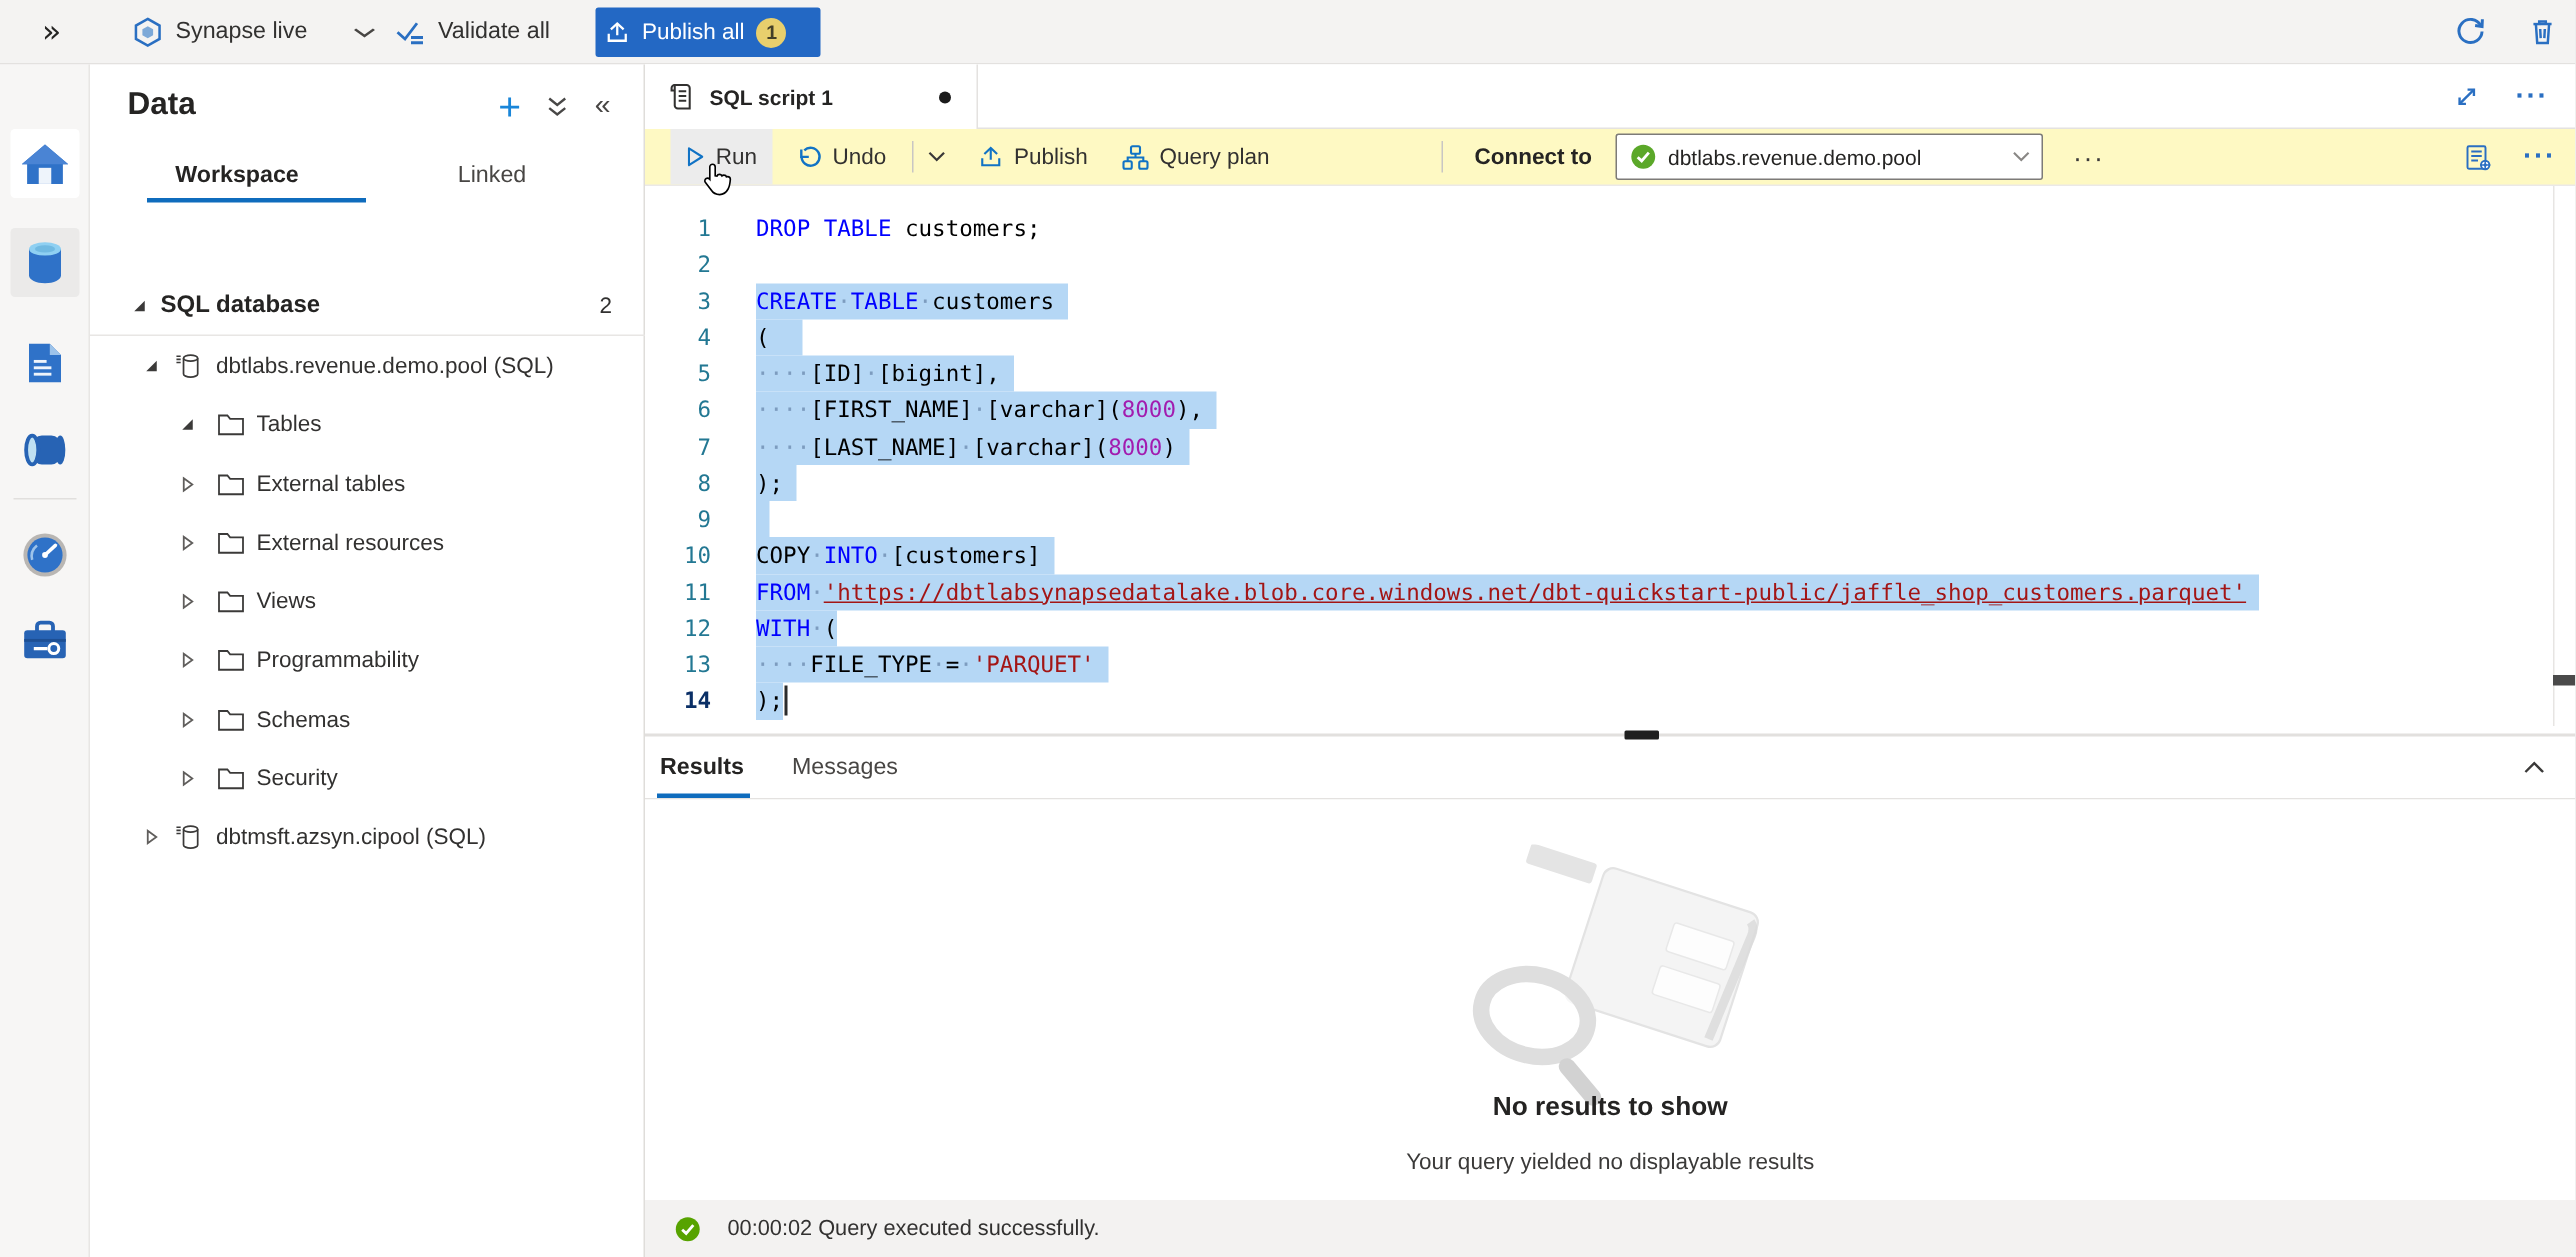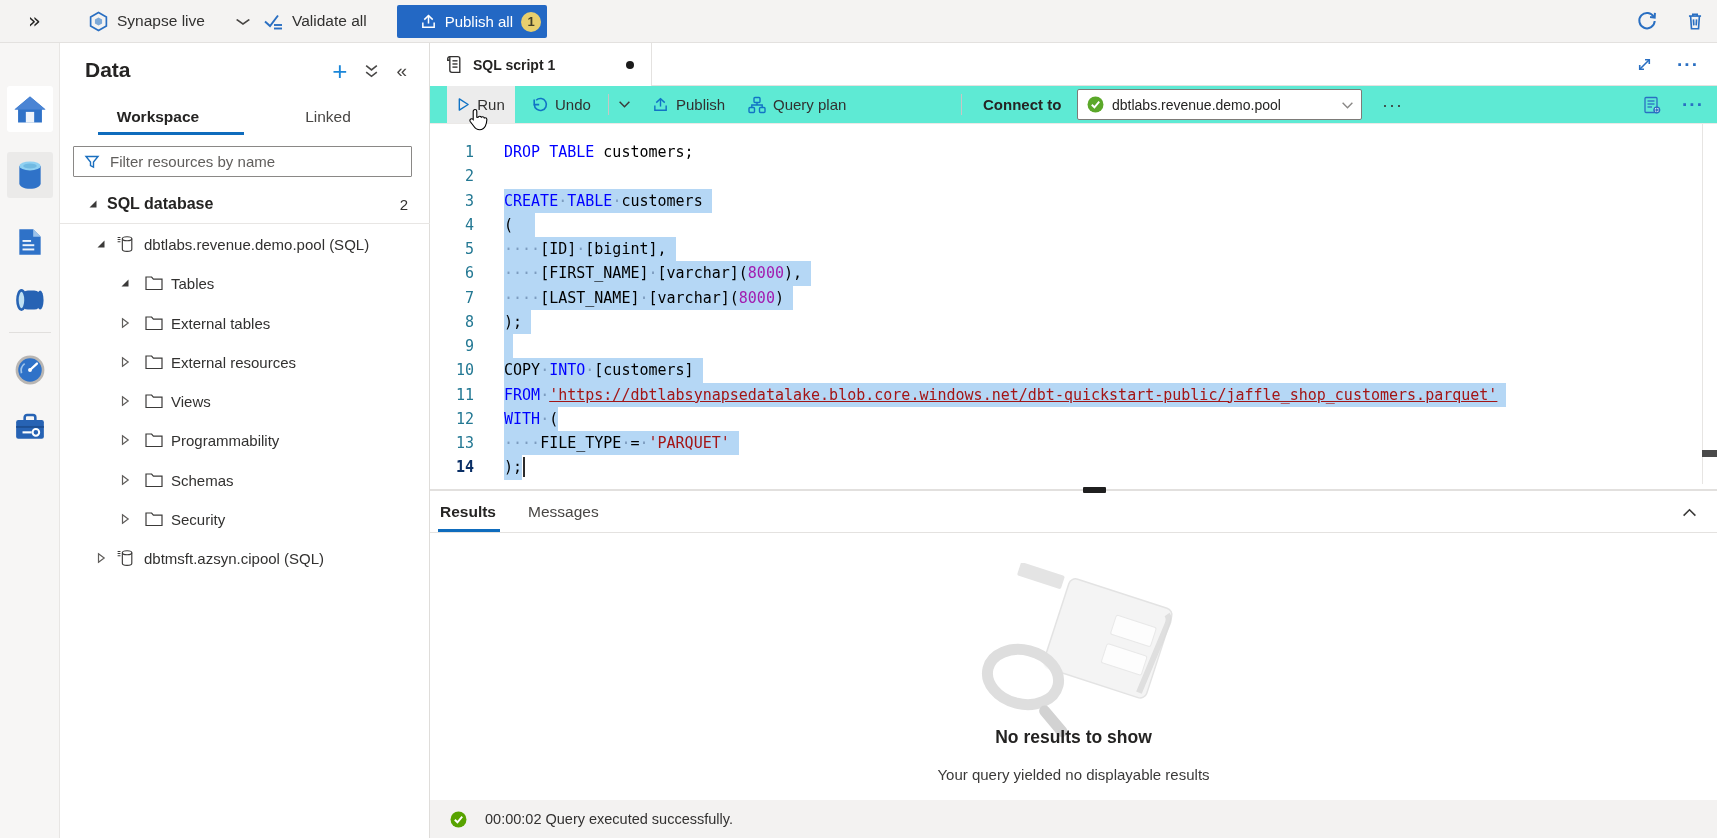--- a/index.html
+++ b/index.html
@@ -5,21 +5,21 @@
   html,body{margin:0;padding:0;background:#ddd;}
   .page{position:relative;width:1717px;height:838px;background:#fff;overflow:hidden;
         font-family:"Liberation Sans",sans-serif;color:#323130;font-size:15px;}
 
   
   .topbar{position:absolute;left:0;top:0;width:1717px;height:43px;background:#f4f3f2;
           border-bottom:1px solid #e3e1df;box-sizing:border-box;}
   .tb-item{position:absolute;top:0;height:42px;display:flex;align-items:center;gap:8px;font-size:15.5px;color:#323130;}
   .chevrons{font-size:21px;color:#252423;font-family:"DejaVu Sans",sans-serif;}
   .publish-btn{position:absolute;left:397px;top:5px;width:150px;height:33px;background:#2368c4;border:none;
-               border-radius:2px;color:#fff;display:flex;align-items:center;justify-content:flex-end;gap:8px;
+               border-radius:2px;color:#fff;display:flex;align-items:center;justify-content:flex-start;gap:8px;
                font-size:15px;font-family:inherit;cursor:pointer;}
   .badge{width:20px;height:20px;border-radius:50%;background:#e8cf6d;color:#433f28;font-size:13px;font-weight:bold;
          display:flex;align-items:center;justify-content:center;}
   .sm-chev{font-size:13px;color:#484644;transform:scaleX(1.4);}
 
   
   .rail{position:absolute;left:0;top:43px;width:60px;height:795px;background:#f7f6f5;border-right:1px solid #e8e6e4;box-sizing:border-box;}
   .rail-item{position:absolute;left:7px;width:46px;height:46px;border-radius:3px;display:flex;align-items:center;justify-content:center;}
   .rail-item.home{background:#ffffff;}
   .rail-item.active{background:#ebeae9;}
@@ -54,21 +54,21 @@
   .main{position:absolute;left:430px;top:43px;width:1287px;height:795px;background:#fff;}
   .tabstrip{position:absolute;left:0;top:0;width:1287px;height:43px;border-bottom:1px solid #e4e2e0;box-sizing:border-box;background:#fff;}
   .doc-tab{position:absolute;left:0;top:0;width:222px;height:43px;background:#fff;border-right:1px solid #e4e2e0;
            box-sizing:border-box;display:flex;align-items:center;}
   .doc-tab-title{margin-left:10px;font-size:14px;font-weight:bold;color:#252423;}
   .dirty-dot{position:absolute;left:196px;width:8px;height:8px;border-radius:50%;background:#1b1b1b;}
   .strip-icons{position:absolute;right:18px;top:0;height:43px;display:flex;align-items:center;gap:24px;}
   .ellipsis{font-size:19px;letter-spacing:1px;font-weight:bold;line-height:10px;}
   .ellipsis.blue{color:#2a6fc2;} .ellipsis.dark{color:#3b3a39;font-weight:normal;font-size:18px;}
 
-  .edtoolbar{position:absolute;left:0;top:43px;width:1287px;height:38px;border-bottom:1px solid #ebe9e7;box-sizing:border-box;background:#5eead4;}
+  .edtoolbar{position:absolute;left:0;top:43px;width:1287px;height:38px;border-bottom:1px solid #ebe9e7;box-sizing:border-box;background:#fef9c3;}
   .et-item{position:absolute;top:0;height:37px;display:flex;align-items:center;gap:7px;font-size:15px;color:#323130;}
   .et-run{left:17px;width:68px;background:#ececec;justify-content:center;}
   .et-sep{position:absolute;top:8px;width:1px;height:21px;background:#c8c6c4;}
   .connect-label{font-weight:bold;color:#252423;}
   .pool-dd{position:absolute;left:647px;top:3px;width:285px;height:31px;border:1px solid #7d7b78;border-radius:2px;
            box-sizing:border-box;display:flex;align-items:center;background:#fff;}
   .pool-dd .txt{font-size:14px;color:#252423;margin-left:8px;white-space:nowrap;text-align:right;}
   .dd-chev{margin-left:auto;margin-right:7px;color:#605e5c;}
 
   
@@ -253,28 +253,20 @@
     </div>
 
     <div class="dp-tab active" style="left:13px;">
       <span>Workspace</span>
     </div>
     <div class="dp-tab" style="left:183px;">
       <span>Linked</span>
     </div>
     <div class="dp-underline"></div>
 
-    <div class="dp-filter">
-      <span class="funnel">
-        <svg width="16" height="16" viewBox="0 0 16 16" fill="none" stroke="#1a6fbf" stroke-width="1.4">
-            <path d="M2 2.5 H14 L9.5 8 V13.2 L6.5 11.6 V8 Z"></path>
-          </svg>
-      </span>
-      <input type="text" placeholder="Filter resources by name" style="">
-    </div>
 
     <div class="tree" id="tree-root">
         <div class="trow divided">
           <span class="tcaret" style="left: 28px;">
             <svg width="10" height="10" viewBox="0 0 10 10">
               <polygon points="8.5,1.5 8.5,8.5 1.5,8.5" fill="#3b3a39"></polygon>
             </svg>
           </span>
           <span class="tlabel strong" style="left: 47px;">SQL database</span>
           <span class="tcount">2</span>

